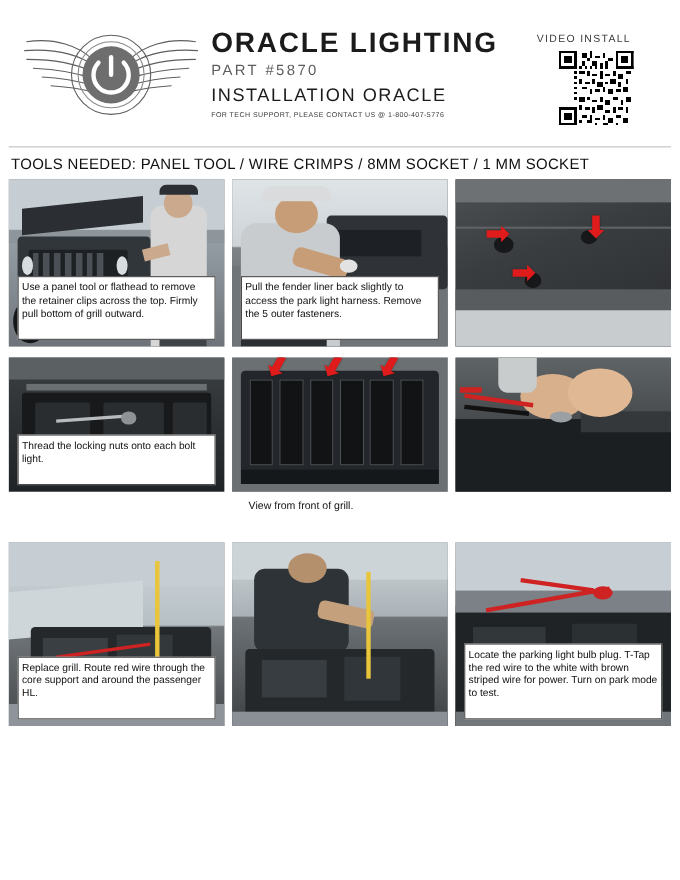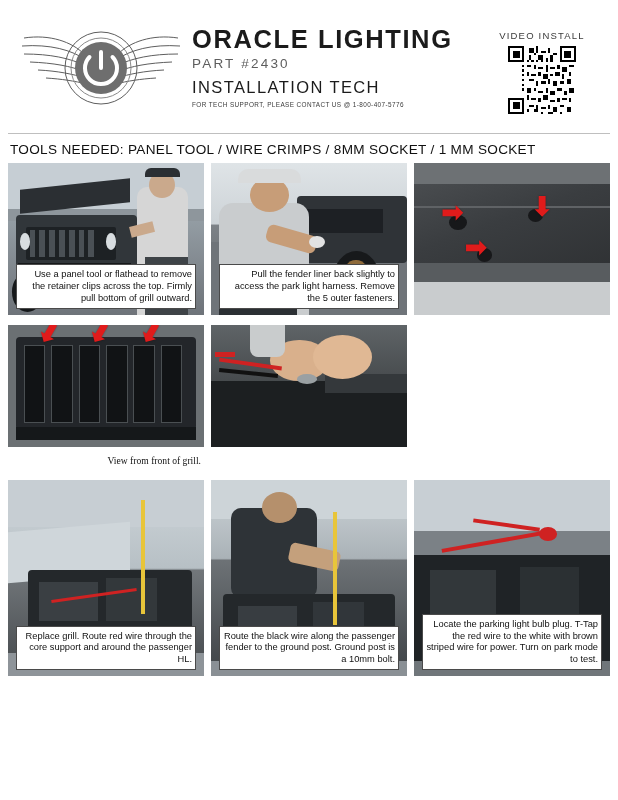--- a/index.html
+++ b/index.html
@@ -72,21 +72,20 @@
     letter-spacing: 0.4px;
     color: #3a3a3a;
     margin-top: 4px;
     white-space: nowrap;
   }
 
   .video-block {
     margin-left: auto;
     padding-top: 22px;
     padding-right: 12px;
-    text-align: center;
     width: 120px;
   }
   .video-label {
     font-size: 9.5px;
     letter-spacing: 1.2px;
     color: #3a3a3a;
     margin-bottom: 5px;
   }
   .qr {
     width: 68px;
@@ -126,33 +125,33 @@
     position: relative;
   }
   .photo {
     width: 100%;
     height: 152px;
     position: relative;
     overflow: hidden;
     background: #777;
   }
   .row-2 .photo { height: 122px; }
-  .row-3 .photo { height: 196px; }
+  .row-3 .photo { height: 167px; }
 
   .caption {
     position: absolute;
     left: 8px;
     right: 8px;
     bottom: 6px;
     background: #ffffff;
     border: 1px solid #4a4a4a;
     font-size: 9.3px;
     line-height: 1.28;
-    text-align: right;
-    padding: 4px 3px 3px 3px;
+    text-align: left;
+    padding: 4px 3px 16px 3px;
     color: #111;
   }
   .caption.plain {
     border: none;
     background: transparent;
     bottom: 2px;
     font-size: 9.6px;
   }
 
   
@@ -199,22 +198,22 @@
       <circle cx="91" cy="60" r="26" fill="#6e6e6e"></circle>
       <g stroke="#ffffff" stroke-width="4" fill="none" stroke-linecap="round">
         <path d="M91 44 L91 60"></path>
         <path d="M79.5 49 A16 16 0 1 0 102.5 49" stroke-width="4"></path>
       </g>
     </svg>
   </div>
 
   <div class="title-block">
     <div class="brand-title">ORACLE LIGHTING</div>
-    <div class="brand-part">PART #2430</div>
-    <div class="brand-guide">INSTALLATION TECH</div>
+    <div class="brand-part">PART #5870</div>
+    <div class="brand-guide">INSTALLATION ORACLE</div>
     <div class="brand-tech">FOR TECH SUPPORT, PLEASE CONTACT US @ 1-800-407-5776</div>
   </div>
 
   <div class="video-block">
     <div class="video-label">VIDEO INSTALL</div>
     <svg class="qr" viewBox="0 0 29 29" shape-rendering="crispEdges">
       <rect width="29" height="29" fill="#fff"></rect>
       <g fill="#000">
 
         <rect x="0" y="0" width="7" height="1"></rect>
@@ -395,39 +394,56 @@
         </div>
         <div class="arrow" style="left:14%;top:24%;transform:rotate(0deg);">➡</div>
         <div class="arrow" style="left:60%;top:20%;transform:rotate(90deg);">➡</div>
         <div class="arrow" style="left:26%;top:47%;transform:rotate(0deg);">➡</div>
       </div>
     </div>
   </div>
 
   <div class="row row-2">
 
+    <div class="cell">
+      <div class="photo">
+        <div class="scene">
+          <div class="rect" style="inset:0;background:linear-gradient(#3b3f42,#202325);"></div>
+          <div class="rect" style="left:0;top:0;width:100%;height:16%;background:#5b6063;"></div>
+          <div class="rect" style="left:6%;top:26%;width:88%;height:58%;background:#17191b;border-radius:3px;"></div>
+
+          <div class="rect" style="left:12%;top:34%;width:26%;height:40%;background:#2a2d30;border-radius:2px;"></div>
+          <div class="rect" style="left:44%;top:34%;width:28%;height:40%;background:#2a2d30;border-radius:2px;"></div>
+          <div class="rect" style="left:76%;top:34%;width:16%;height:40%;background:#2a2d30;border-radius:2px;"></div>
+          <div class="rect" style="left:8%;top:20%;width:84%;height:5%;background:#6a6f72;"></div>
+          <div class="rect" style="left:22%;top:44%;width:34%;height:3px;background:#b9bcbe;transform:rotate(-4deg);"></div>
+          <div class="blob" style="left:52%;top:40%;width:7%;height:10%;background:#8e9294;"></div>
+        </div>
+        <div class="caption">Thread the locking nuts onto each bolt light.</div>
+      </div>
+    </div>
 
     <div class="cell">
       <div class="photo">
         <div class="scene">
           <div class="rect" style="inset:0;background:#6b7073;"></div>
           <div class="rect" style="left:4%;top:10%;width:92%;height:76%;background:#23262a;border-radius:4px;"></div>
           <div class="rect" style="left:8%;top:16%;width:11%;height:64%;background:#111315;border:1px solid #4a4f52;"></div>
           <div class="rect" style="left:22%;top:16%;width:11%;height:64%;background:#111315;border:1px solid #4a4f52;"></div>
           <div class="rect" style="left:36%;top:16%;width:11%;height:64%;background:#111315;border:1px solid #4a4f52;"></div>
           <div class="rect" style="left:50%;top:16%;width:11%;height:64%;background:#111315;border:1px solid #4a4f52;"></div>
           <div class="rect" style="left:64%;top:16%;width:11%;height:64%;background:#111315;border:1px solid #4a4f52;"></div>
           <div class="rect" style="left:78%;top:16%;width:11%;height:64%;background:#111315;border:1px solid #4a4f52;"></div>
           <div class="rect" style="left:4%;top:84%;width:92%;height:10%;background:#15181a;"></div>
         </div>
         <div class="arrow" style="left:16%;top:-4%;transform:rotate(120deg);">➡</div>
         <div class="arrow" style="left:42%;top:-4%;transform:rotate(120deg);">➡</div>
         <div class="arrow" style="left:68%;top:-4%;transform:rotate(120deg);">➡</div>
       </div>
-      <div class="caption plain" style="position:relative;left:0;right:0;bottom:0;margin-top:4px;font-family:Liberation Serif, serif;">View from front of grill.</div>
+      <div class="caption plain" style="position:relative;left:12px;right:0;bottom:0;margin-top:4px;">View from front of grill.</div>
     </div>
 
     <div class="cell">
       <div class="photo">
         <div class="scene">
           <div class="rect" style="inset:0;background:linear-gradient(#5f6467,#2a2d2f);"></div>
           <div class="rect" style="left:0;top:46%;width:100%;height:54%;background:#1c1f21;"></div>
           <div class="rect" style="left:58%;top:40%;width:42%;height:16%;background:#34383b;"></div>
 
           <div class="blob" style="left:30%;top:12%;width:30%;height:34%;background:#d9b08c;"></div>
@@ -476,21 +492,20 @@
           <div class="blob" style="left:26%;top:6%;width:18%;height:16%;background:#b5906c;"></div>
           <div class="rect" style="left:40%;top:34%;width:26%;height:10%;background:#c4a07c;transform:rotate(12deg);border-radius:5px;"></div>
 
           <div class="rect" style="left:6%;top:58%;width:88%;height:38%;background:#24282b;border-radius:4px;"></div>
           <div class="rect" style="left:14%;top:64%;width:30%;height:20%;background:#383d41;"></div>
           <div class="rect" style="left:52%;top:62%;width:26%;height:24%;background:#31363a;"></div>
 
           <div class="rect" style="left:62%;top:16%;width:4px;height:58%;background:#e8c53a;"></div>
           <div class="rect" style="left:0;top:92%;width:100%;height:8%;background:#8a9095;"></div>
         </div>
-        <div class="caption">Route the black wire along the passenger fender to the ground post. Ground post is a 10mm bolt.</div>
       </div>
     </div>
 
     <div class="cell">
       <div class="photo">
         <div class="scene">
           <div class="rect" style="inset:0;background:linear-gradient(#cdd4d8 0%,#9aa1a6 34%,#53585c 35%,#2d3134 100%);"></div>
           <div class="rect" style="left:0;top:0;width:100%;height:26%;background:#c8cfd4;"></div>
           <div class="rect" style="left:0;top:26%;width:100%;height:12%;background:#7b8186;"></div>
 

